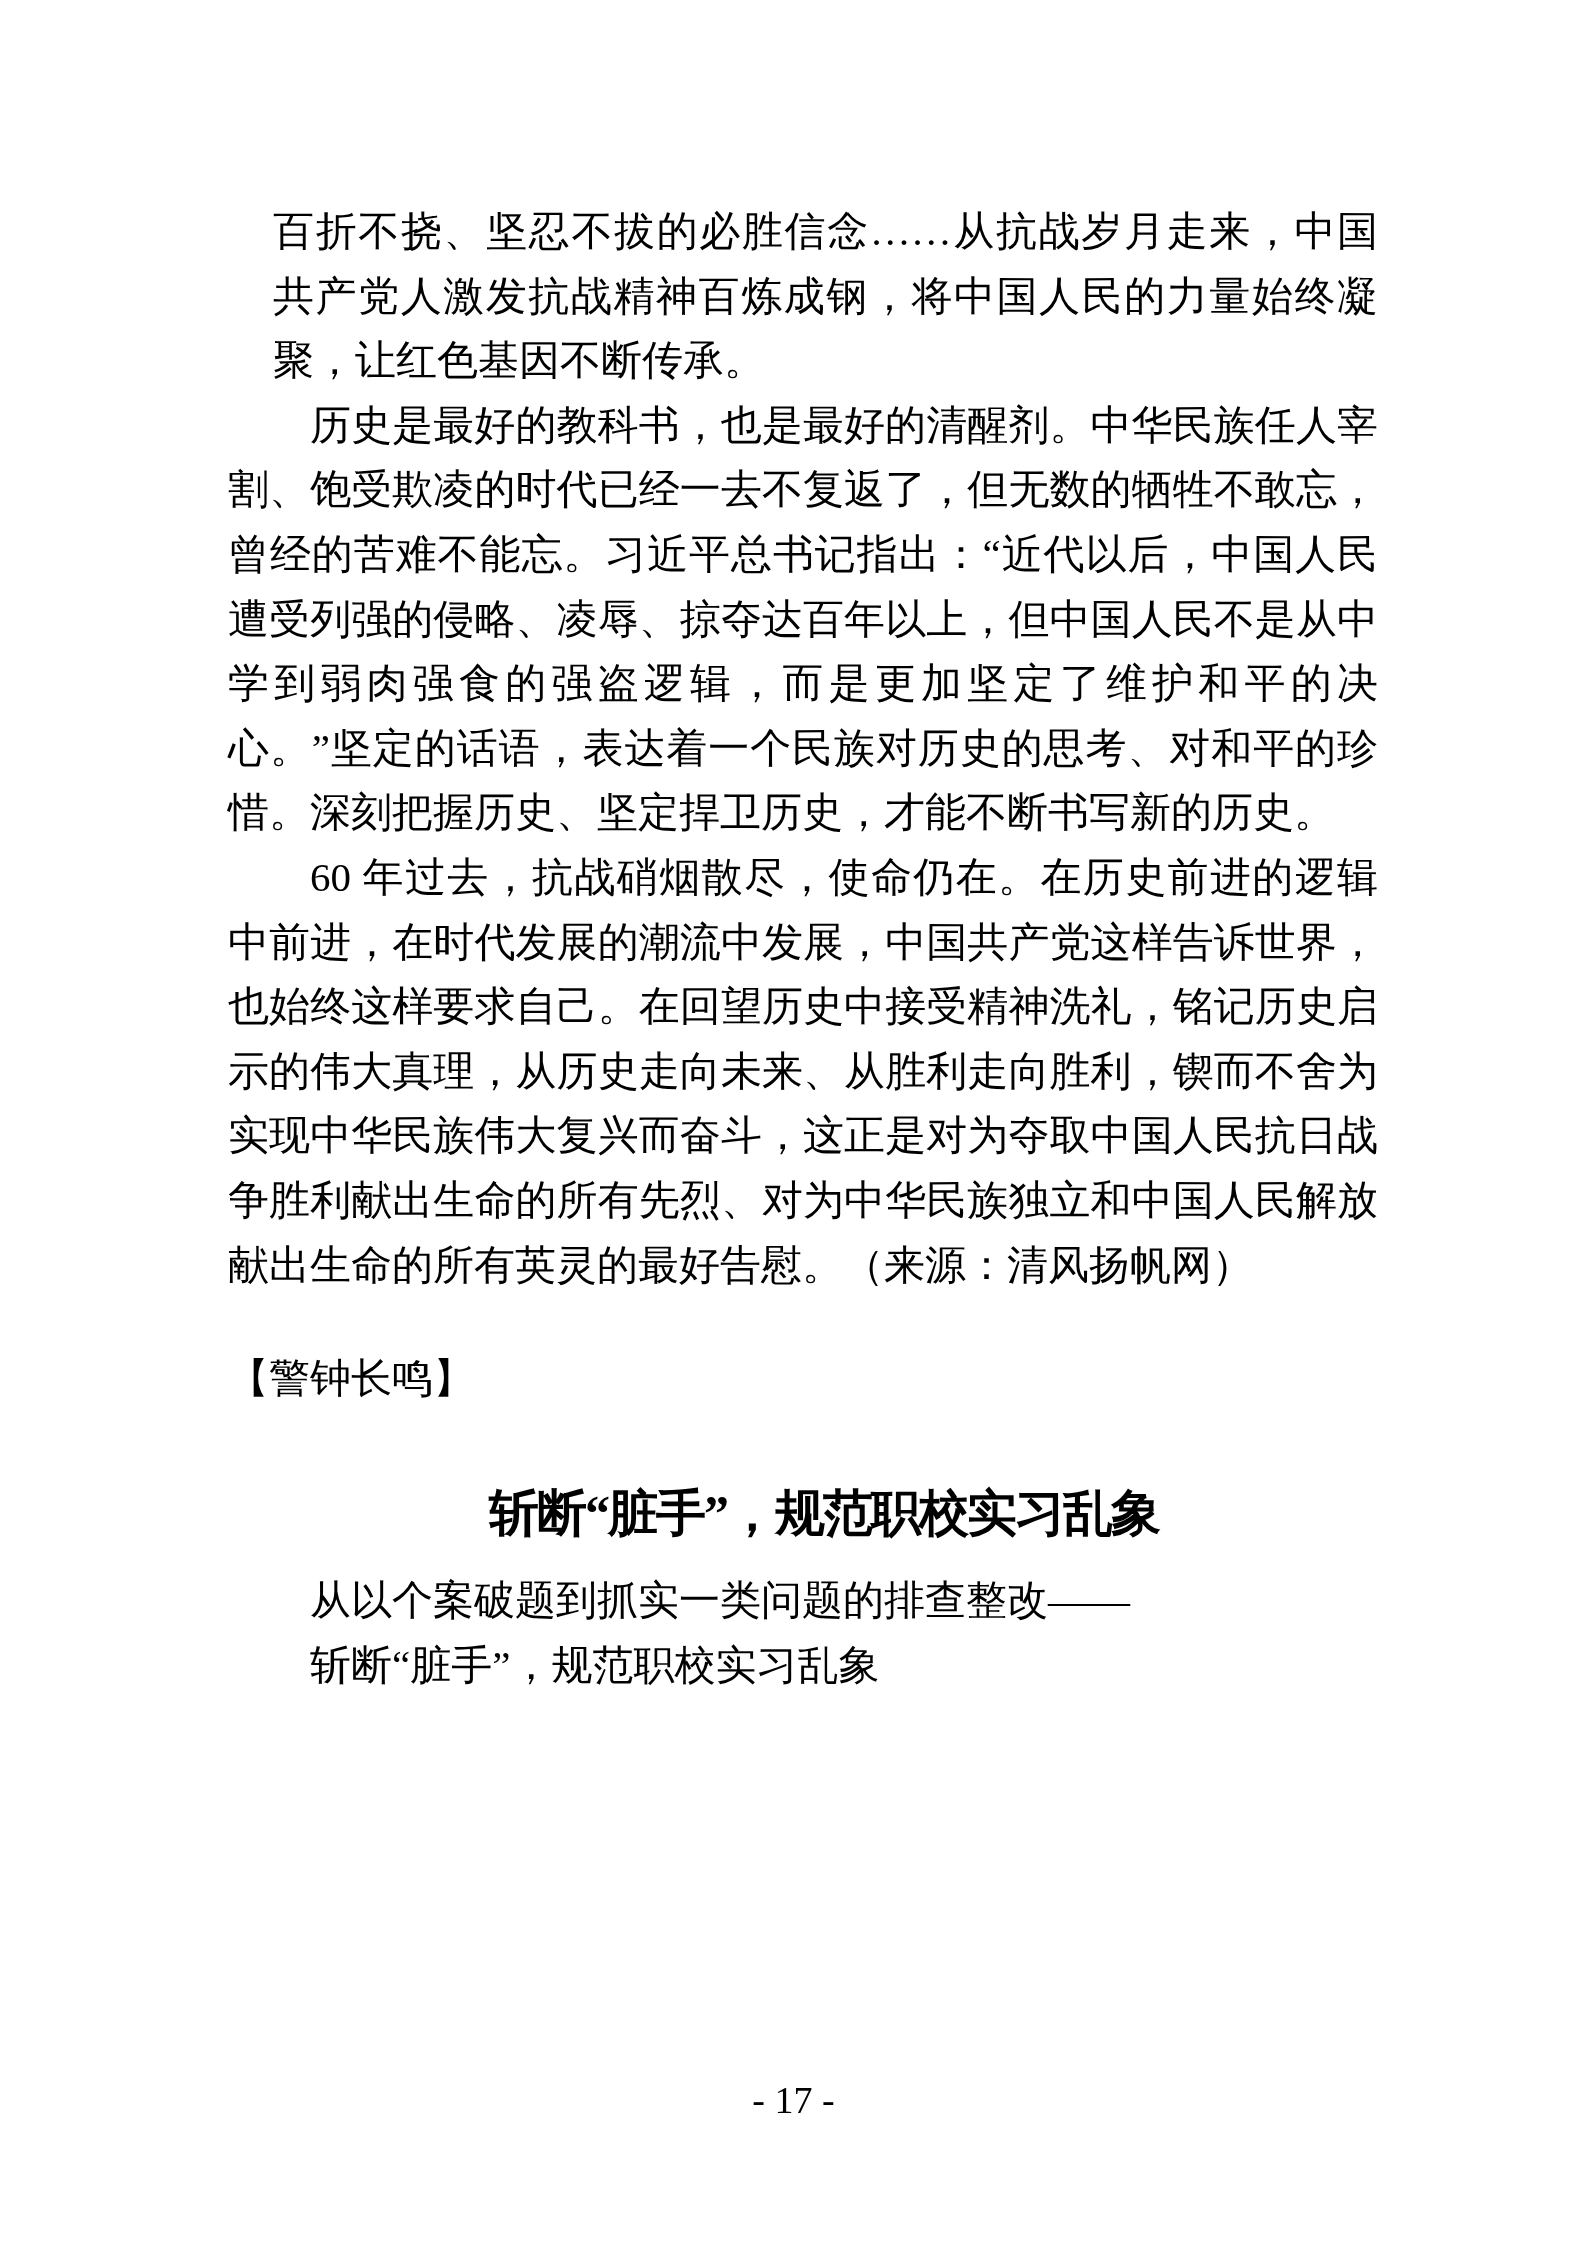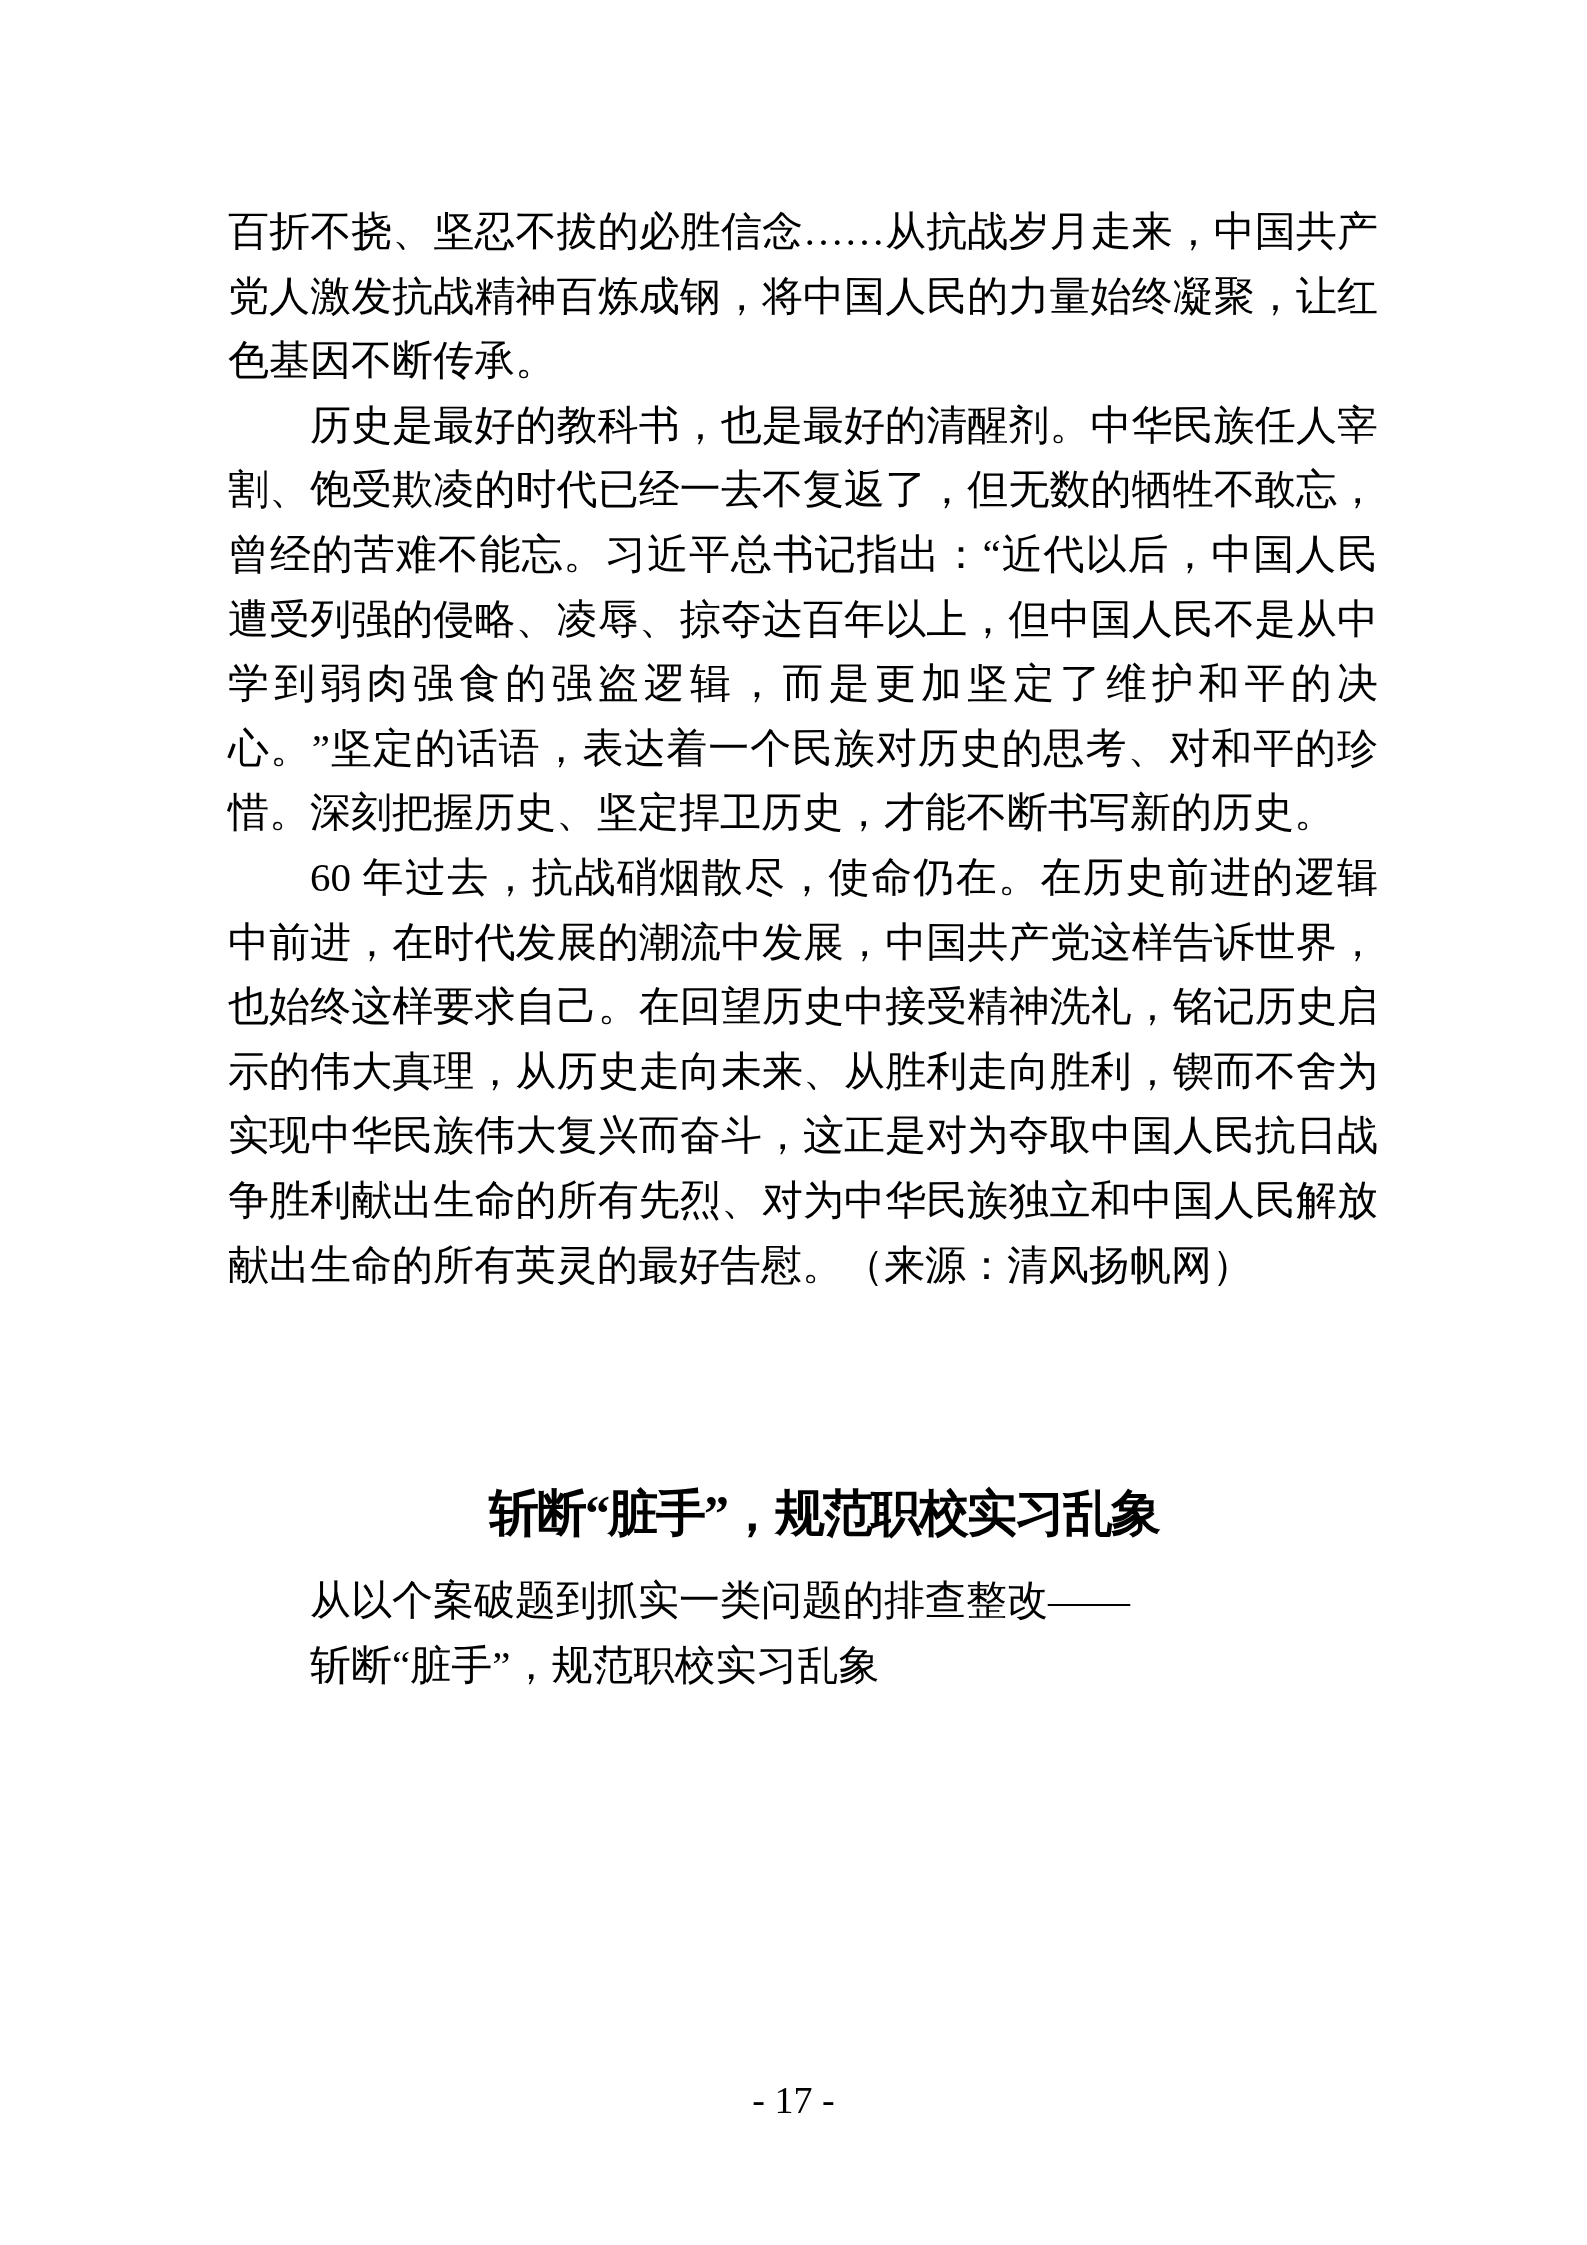--- a/index.html
+++ b/index.html
@@ -25,21 +25,21 @@
   .block-b { top: 1568px; }
   .para {
     margin: 0;
     font-size: 41px;
     line-height: 64.6px;
     text-align: justify;
     word-break: break-all;
     text-indent: 2em;
     color: #000000;
   }
-  .para.no-indent { text-indent: 0; }
+  .para.no-indent { text-indent: 0; margin-left: 45px; }
   .section-marker {
     position: absolute;
     left: 228px;
     top: 1346px;
     font-size: 41px;
     line-height: 64.6px;
     white-space: nowrap;
     color: #000000;
   }
   .article-title {
@@ -68,20 +68,21 @@
 <body>
 
 <div class="page">
 
   <div class="body-block block-a">
     <p class="para no-indent">百折不挠、坚忍不拔的必胜信念……从抗战岁月走来，中国共产党人激发抗战精神百炼成钢，将中国人民的力量始终凝聚，让红色基因不断传承。</p>
     <p class="para">历史是最好的教科书，也是最好的清醒剂。中华民族任人宰割、饱受欺凌的时代已经一去不复返了，但无数的牺牲不敢忘，曾经的苦难不能忘。习近平总书记指出：“近代以后，中国人民遭受列强的侵略、凌辱、掠夺达百年以上，但中国人民不是从中学到弱肉强食的强盗逻辑，而是更加坚定了维护和平的决心。”坚定的话语，表达着一个民族对历史的思考、对和平的珍惜。深刻把握历史、坚定捍卫历史，才能不断书写新的历史。</p>
     <p class="para">60 年过去，抗战硝烟散尽，使命仍在。在历史前进的逻辑中前进，在时代发展的潮流中发展，中国共产党这样告诉世界，也始终这样要求自己。在回望历史中接受精神洗礼，铭记历史启示的伟大真理，从历史走向未来、从胜利走向胜利，锲而不舍为实现中华民族伟大复兴而奋斗，这正是对为夺取中国人民抗日战争胜利献出生命的所有先烈、对为中华民族独立和中国人民解放献出生命的所有英灵的最好告慰。（来源：清风扬帆网）</p>
   </div>
 
+  <div class="section-marker">【警钟长鸣】</div>
 
   <div class="article-title">斩断“脏手”，规范职校实习乱象</div>
 
   <div class="body-block block-b">
     <p class="para">从以个案破题到抓实一类问题的排查整改——</p>
     <p class="para">斩断“脏手”，规范职校实习乱象</p>
   </div>
 
   <div class="page-number">- 17 -</div>
 

